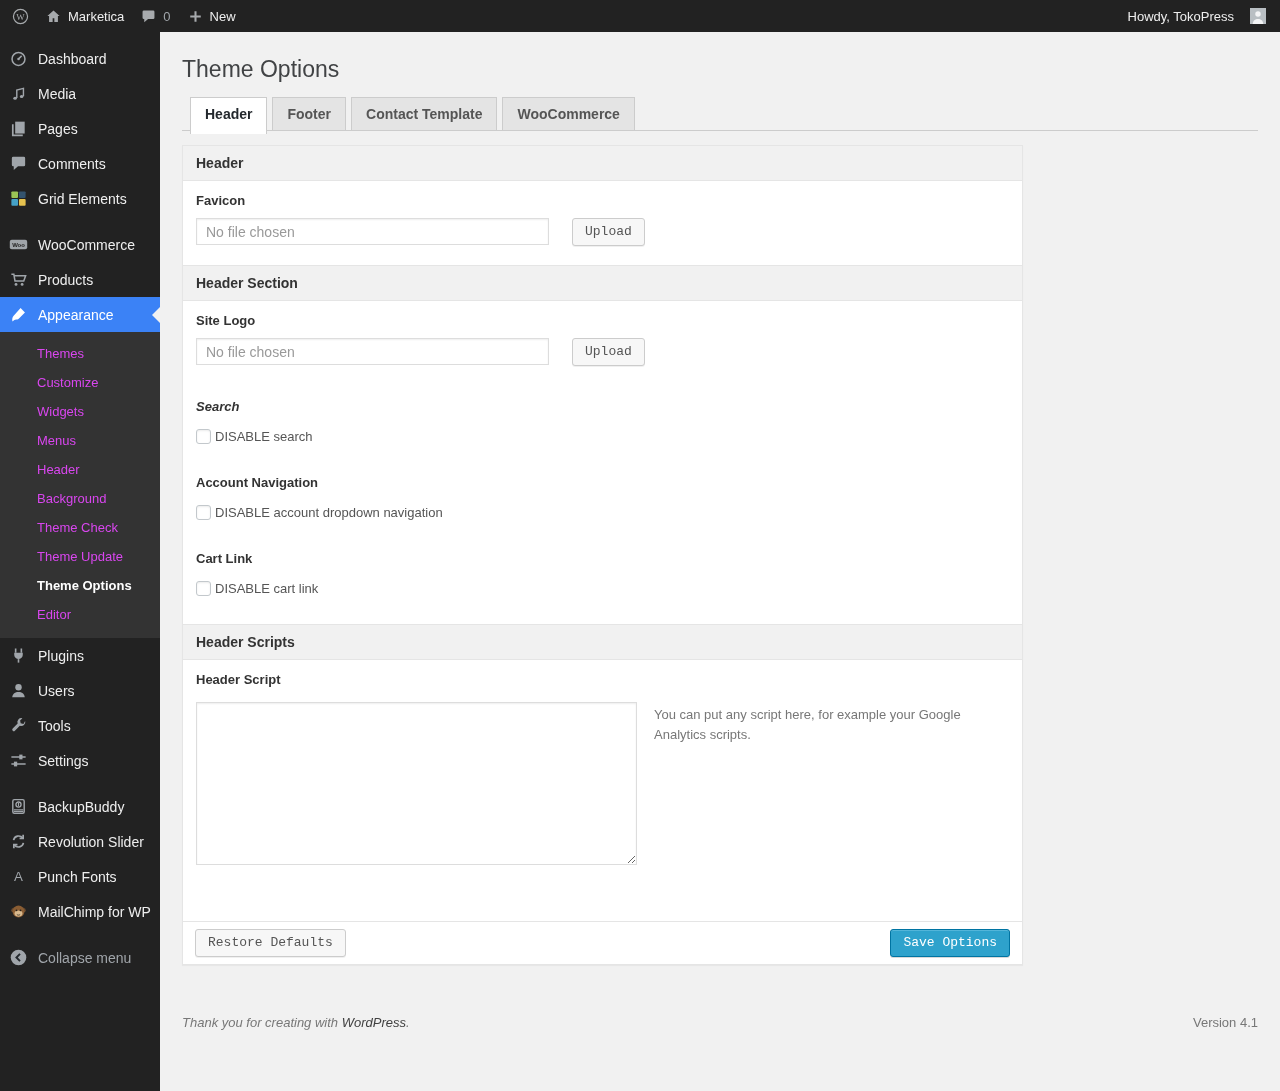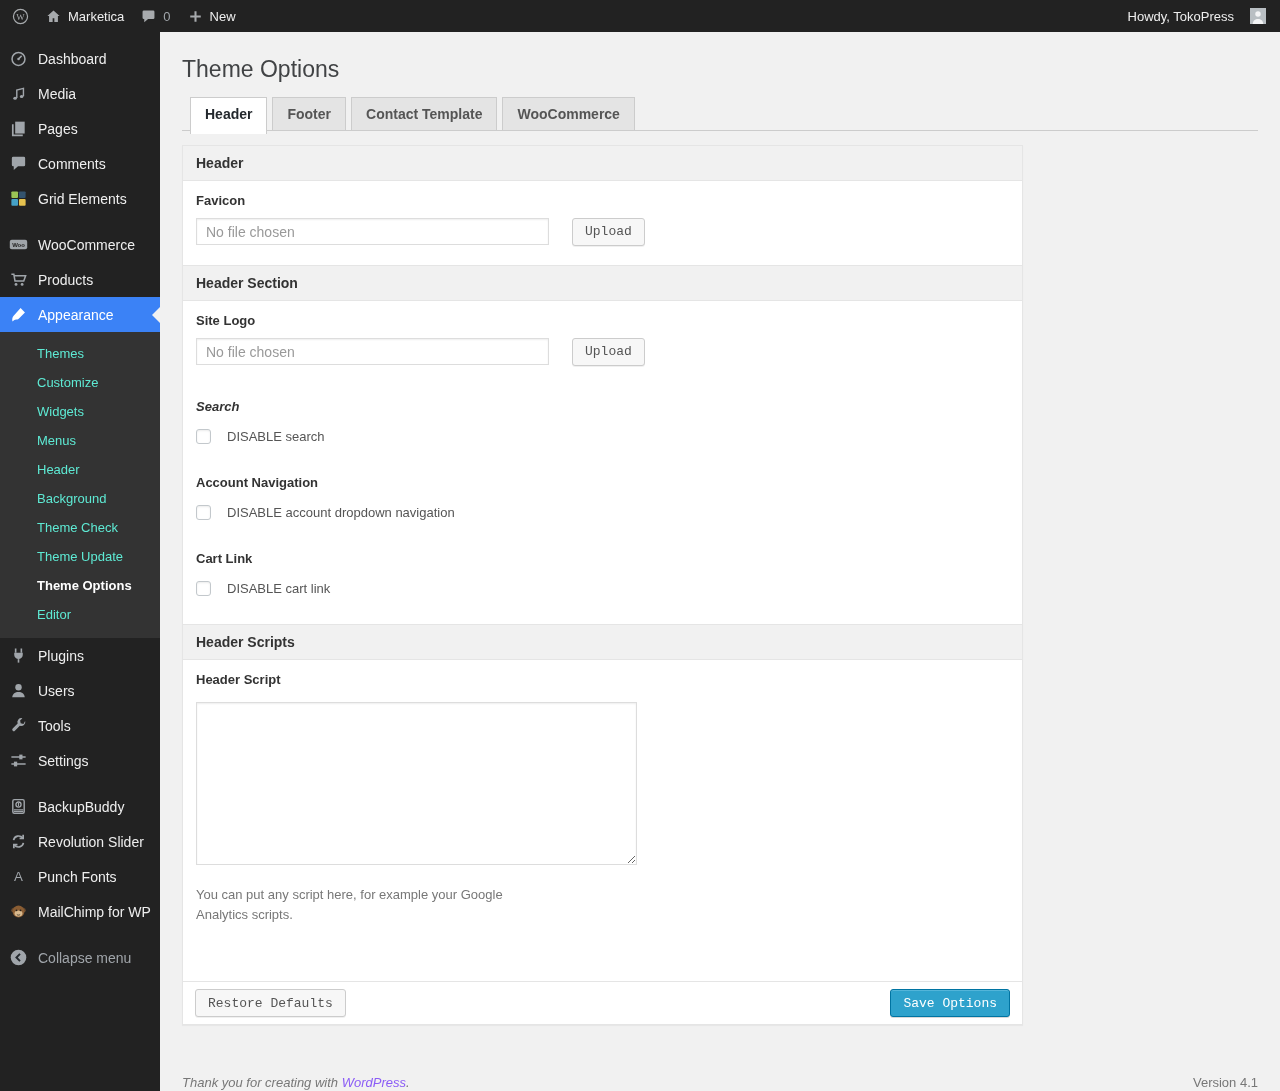--- a/index.html
+++ b/index.html
@@ -32,21 +32,21 @@
            padding:8px 8px; color:#eee; font-size:14px; cursor:pointer; }
   .mitem.gap { margin-top:11px; }
   .mitem.muted { color:#a0a5aa; }
   .mico { width:21px; display:flex; justify-content:center; color:#a0a5aa; flex-shrink:0; }
   .mico svg { width:19px; height:19px; display:block; }
   .mitem.active { background:#3b82f6; color:#fff; }
   .mitem.active .mico { color:#fff; }
   .marrow { position:absolute; right:0; top:50%; margin-top:-8px; width:0; height:0;
             border:8px solid transparent; border-right-color:#f1f1f1; }
   .submenu { background:#333; padding:7px 0 9px; }
-  .subitem { display:block; padding:7px 12px 7px 37px; color:#5eead4; font-size:13px; cursor:pointer; }
+  .subitem { display:block; padding:7px 12px 7px 37px; color:#d946ef; font-size:13px; cursor:pointer; }
   .subitem.current { color:#fff; font-weight:700; }
 
   
   #content { flex:1; padding:0 22px; }
   #page-title { font-size:23px; font-weight:400; color:#414345; margin:0; padding:23px 0 0; line-height:1.25; }
 
   #tabs { margin-top:13px; border-bottom:1px solid #ccc; padding-left:8px; display:flex; align-items:flex-end; }
   .tab { padding:8px 14px; background:#e4e4e4; border:1px solid #ccc; border-bottom:none;
          margin-right:5px; font-size:14px; font-weight:600; color:#555; cursor:pointer; }
   .tab.active { background:#fff; color:#23282d; margin-bottom:-4px; padding-bottom:12px; }
@@ -62,40 +62,40 @@
 
   .flabel { font-weight:700; font-size:13px; color:#333; margin-top:12px; }
   .filerow { display:flex; gap:23px; margin-top:10px; align-items:center; }
   .fileinput { width:353px; height:27px; border:1px solid #ddd; background:#fff;
                box-shadow:inset 0 1px 2px rgba(0,0,0,.07); padding:0 9px; font-size:14px;
                color:#32373c; font-family:inherit; }
   .fileinput::placeholder { color:#999; opacity:1; }
   .btn { height:28px; padding:0 12px; background:#f7f7f7; border:1px solid #ccc; border-radius:3px;
          color:#555; font-size:13px; cursor:pointer; font-family:Liberation Mono, monospace;
          box-shadow:0 1px 0 rgba(0,0,0,.06); }
-  .checkrow { display:flex; align-items:center; gap:16px; margin-top:15px; }
+  .checkrow { display:flex; align-items:center; gap:4px; margin-top:15px; }
   .checkbox { appearance:none; -webkit-appearance:none; width:15px; height:15px; margin:0;
               border:1px solid #c3c8cc; border-radius:3px; background:#fff; cursor:pointer;
               box-shadow:inset 0 1px 2px rgba(0,0,0,.08); }
   .checklabel { font-size:13px; color:#555; }
 
-  .scriptrow { display:flex; gap:17px; margin-top:15px; align-items:flex-start;flex-direction:column; }
+  .scriptrow { display:flex; gap:17px; margin-top:15px; align-items:flex-start; }
   #header-script { width:441px; height:163px; border:1px solid #ddd; resize:both;
                    box-shadow:inset 0 1px 2px rgba(0,0,0,.07); font-family:inherit; }
   .help { font-size:13px; color:#777; width:310px; line-height:1.55; margin-top:3px; }
 
   .pfoot { border-top:1px solid #e5e5e5; padding:7px 12px; display:flex;
            justify-content:space-between; align-items:center; }
   .btn-primary { background:#2ea2cc; border-color:#0074a2; color:#fff;
                  box-shadow:inset 0 1px 0 rgba(120,200,230,.5), 0 1px 0 rgba(0,0,0,.15);margin-left:46px; }
 
   #pagefooter { display:flex; justify-content:space-between; align-items:center;
                 margin-top:50px; padding-bottom:24px; font-size:13px; color:#777; }
   .thanks { font-style:italic; color:#777; }
-  .thanks a { color:#8b5cf6; font-style:italic; cursor:pointer; }
+  .thanks a { color:#404040; font-style:italic; cursor:pointer; }
 </style>
 </head>
 <body>
 
 <div id="adminbar">
   <span class="abitem">
     <span class="abicon">
         <svg viewBox="0 0 20 20">
           <circle cx="10" cy="10" r="8.3" fill="none" stroke="currentColor" stroke-width="1.4"></circle>
           <text x="10" y="13.8" text-anchor="middle" font-size="10.5" font-family="Liberation Serif,serif" fill="currentColor">W</text>

